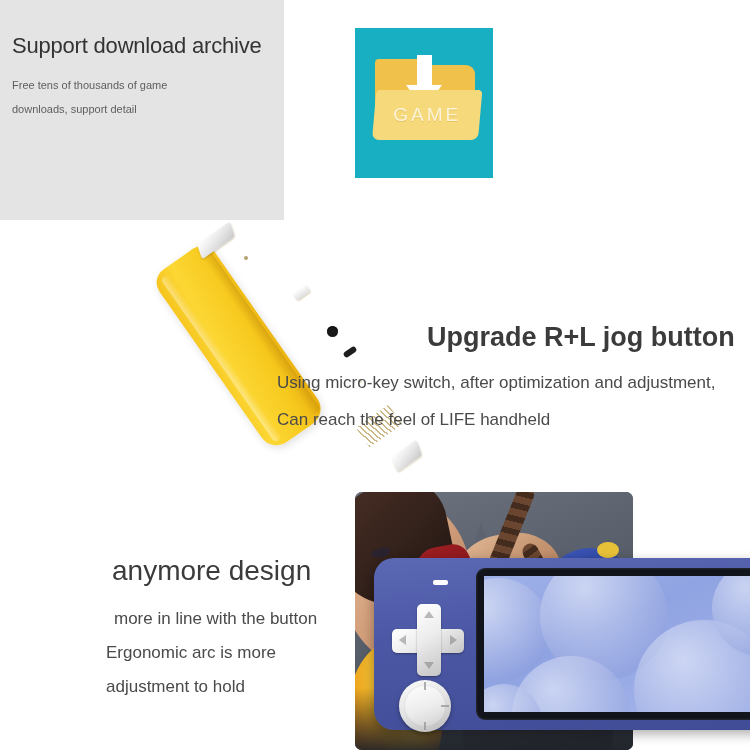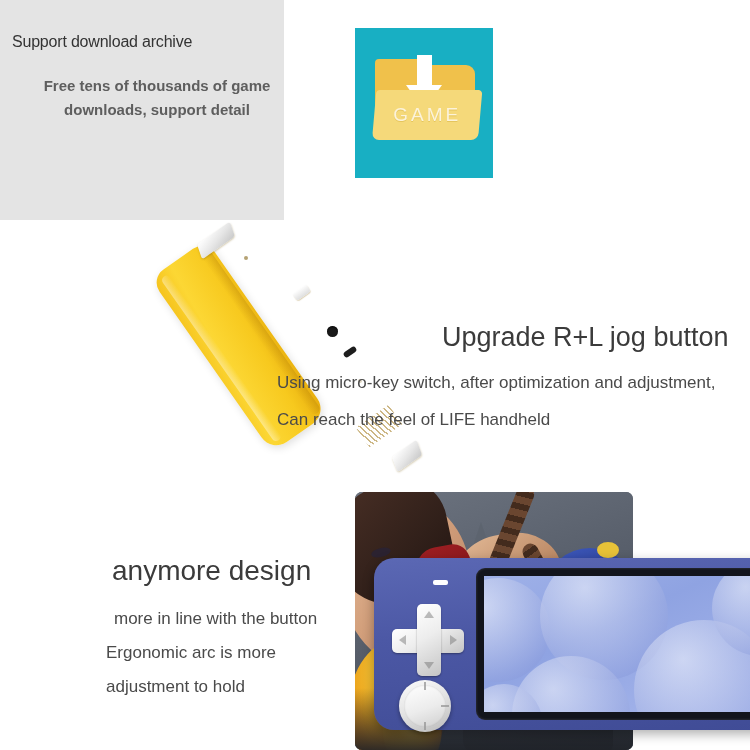--- a/index.html
+++ b/index.html
@@ -30,36 +30,35 @@
     top: 0;
     width: 284px;
     height: 220px;
     background: #e4e4e4;
   }
   .s1-heading {
     position: absolute;
     left: 12px;
     top: 33px;
     width: 280px;
-    font-size: 16px;
+    font-size: 22px;
     font-weight: 400;
     color: #333333;
     letter-spacing: -0.2px;
     white-space: nowrap;
   }
   .s1-body {
     position: absolute;
     left: 12px;
     top: 74px;
     width: 290px;
-    font-size: 15px;
+    font-size: 11px;
     line-height: 23.5px;
     color: #5e5e5e;
-    font-weight: 700;
-    text-align: center;
+    font-weight: 400;
   }
   .s1-body div { white-space: nowrap; }
 
   
   .dl-icon {
     position: absolute;
     left: 355px;
     top: 28px;
     width: 138px;
     height: 150px;
@@ -228,24 +227,24 @@
     background:
       repeating-linear-gradient(76deg,
         rgba(150,105,0,.48) 0px,
         rgba(150,105,0,.48) 1.4px,
         rgba(0,0,0,0) 1.4px,
         rgba(0,0,0,0) 4.2px);
   }
 
   .s2-heading {
     position: absolute;
-    left: 442px;
+    left: 427px;
     top: 322px;
     font-size: 27px;
-    font-weight: 400;
+    font-weight: 700;
     color: #3b3b3b;
     white-space: nowrap;
   }
   .s2-line {
     position: absolute;
     font-size: 17px;
     color: #4a4a4a;
     white-space: nowrap;
     font-weight: 400;
   }

